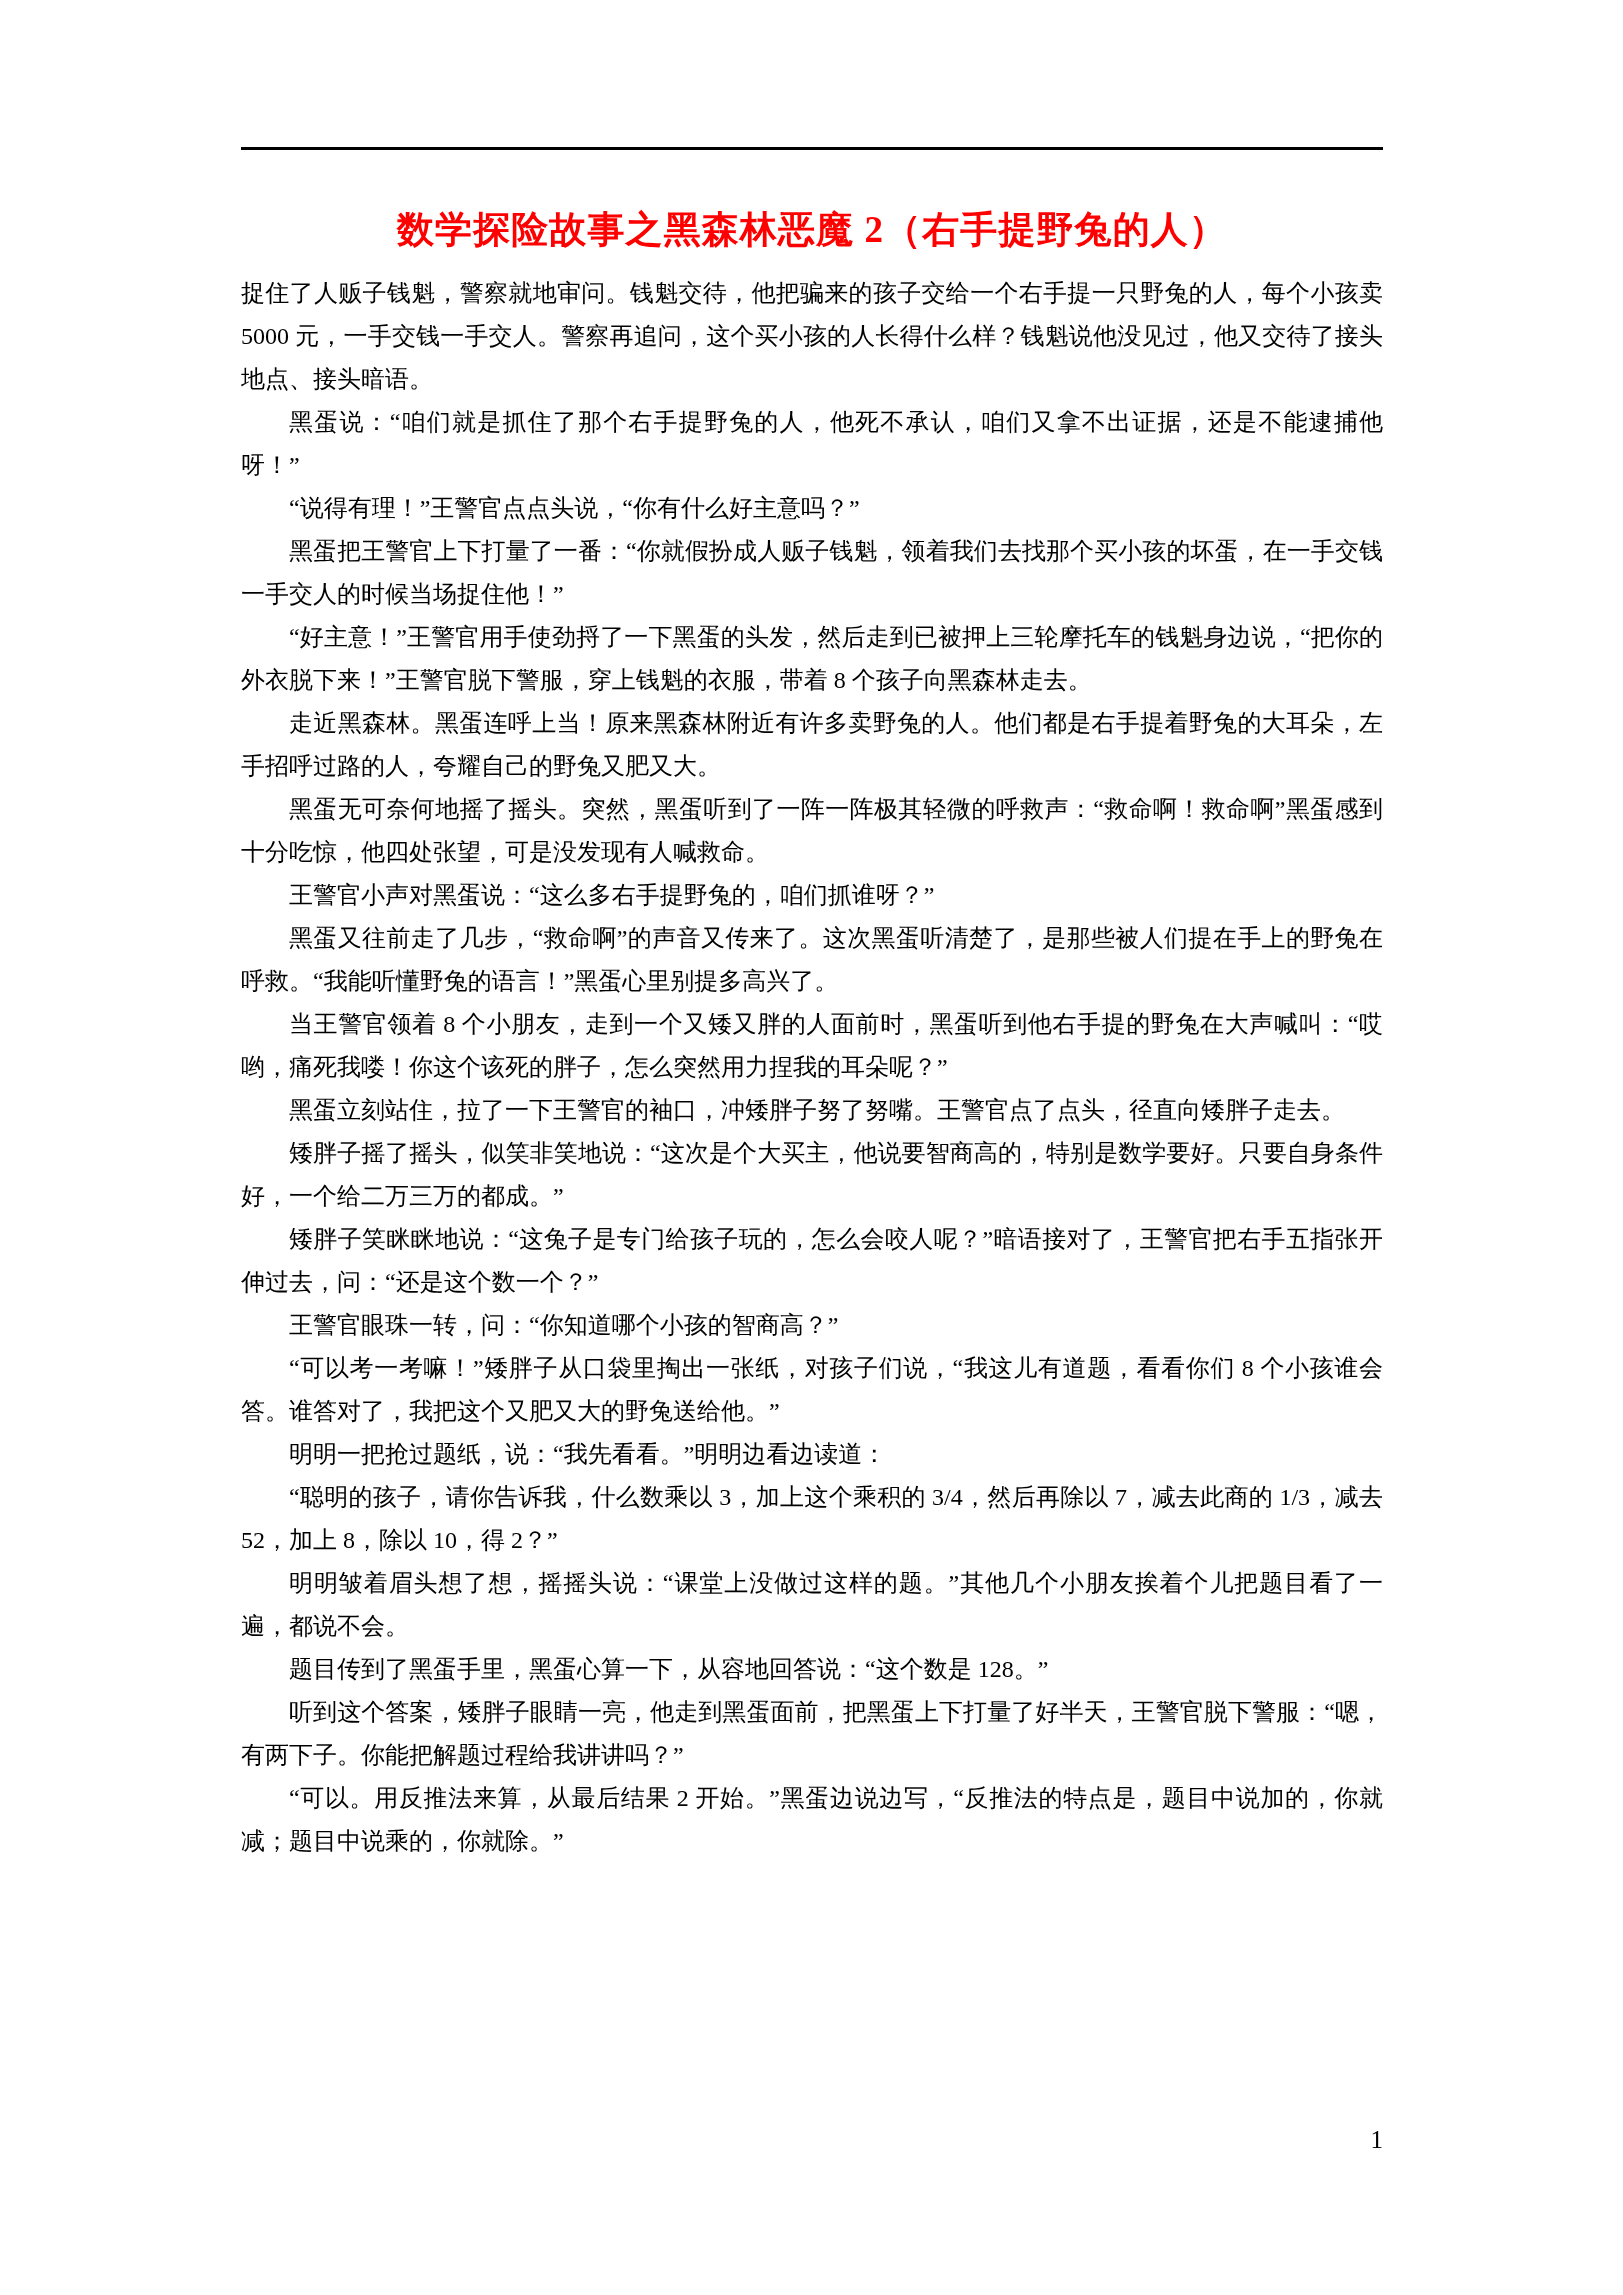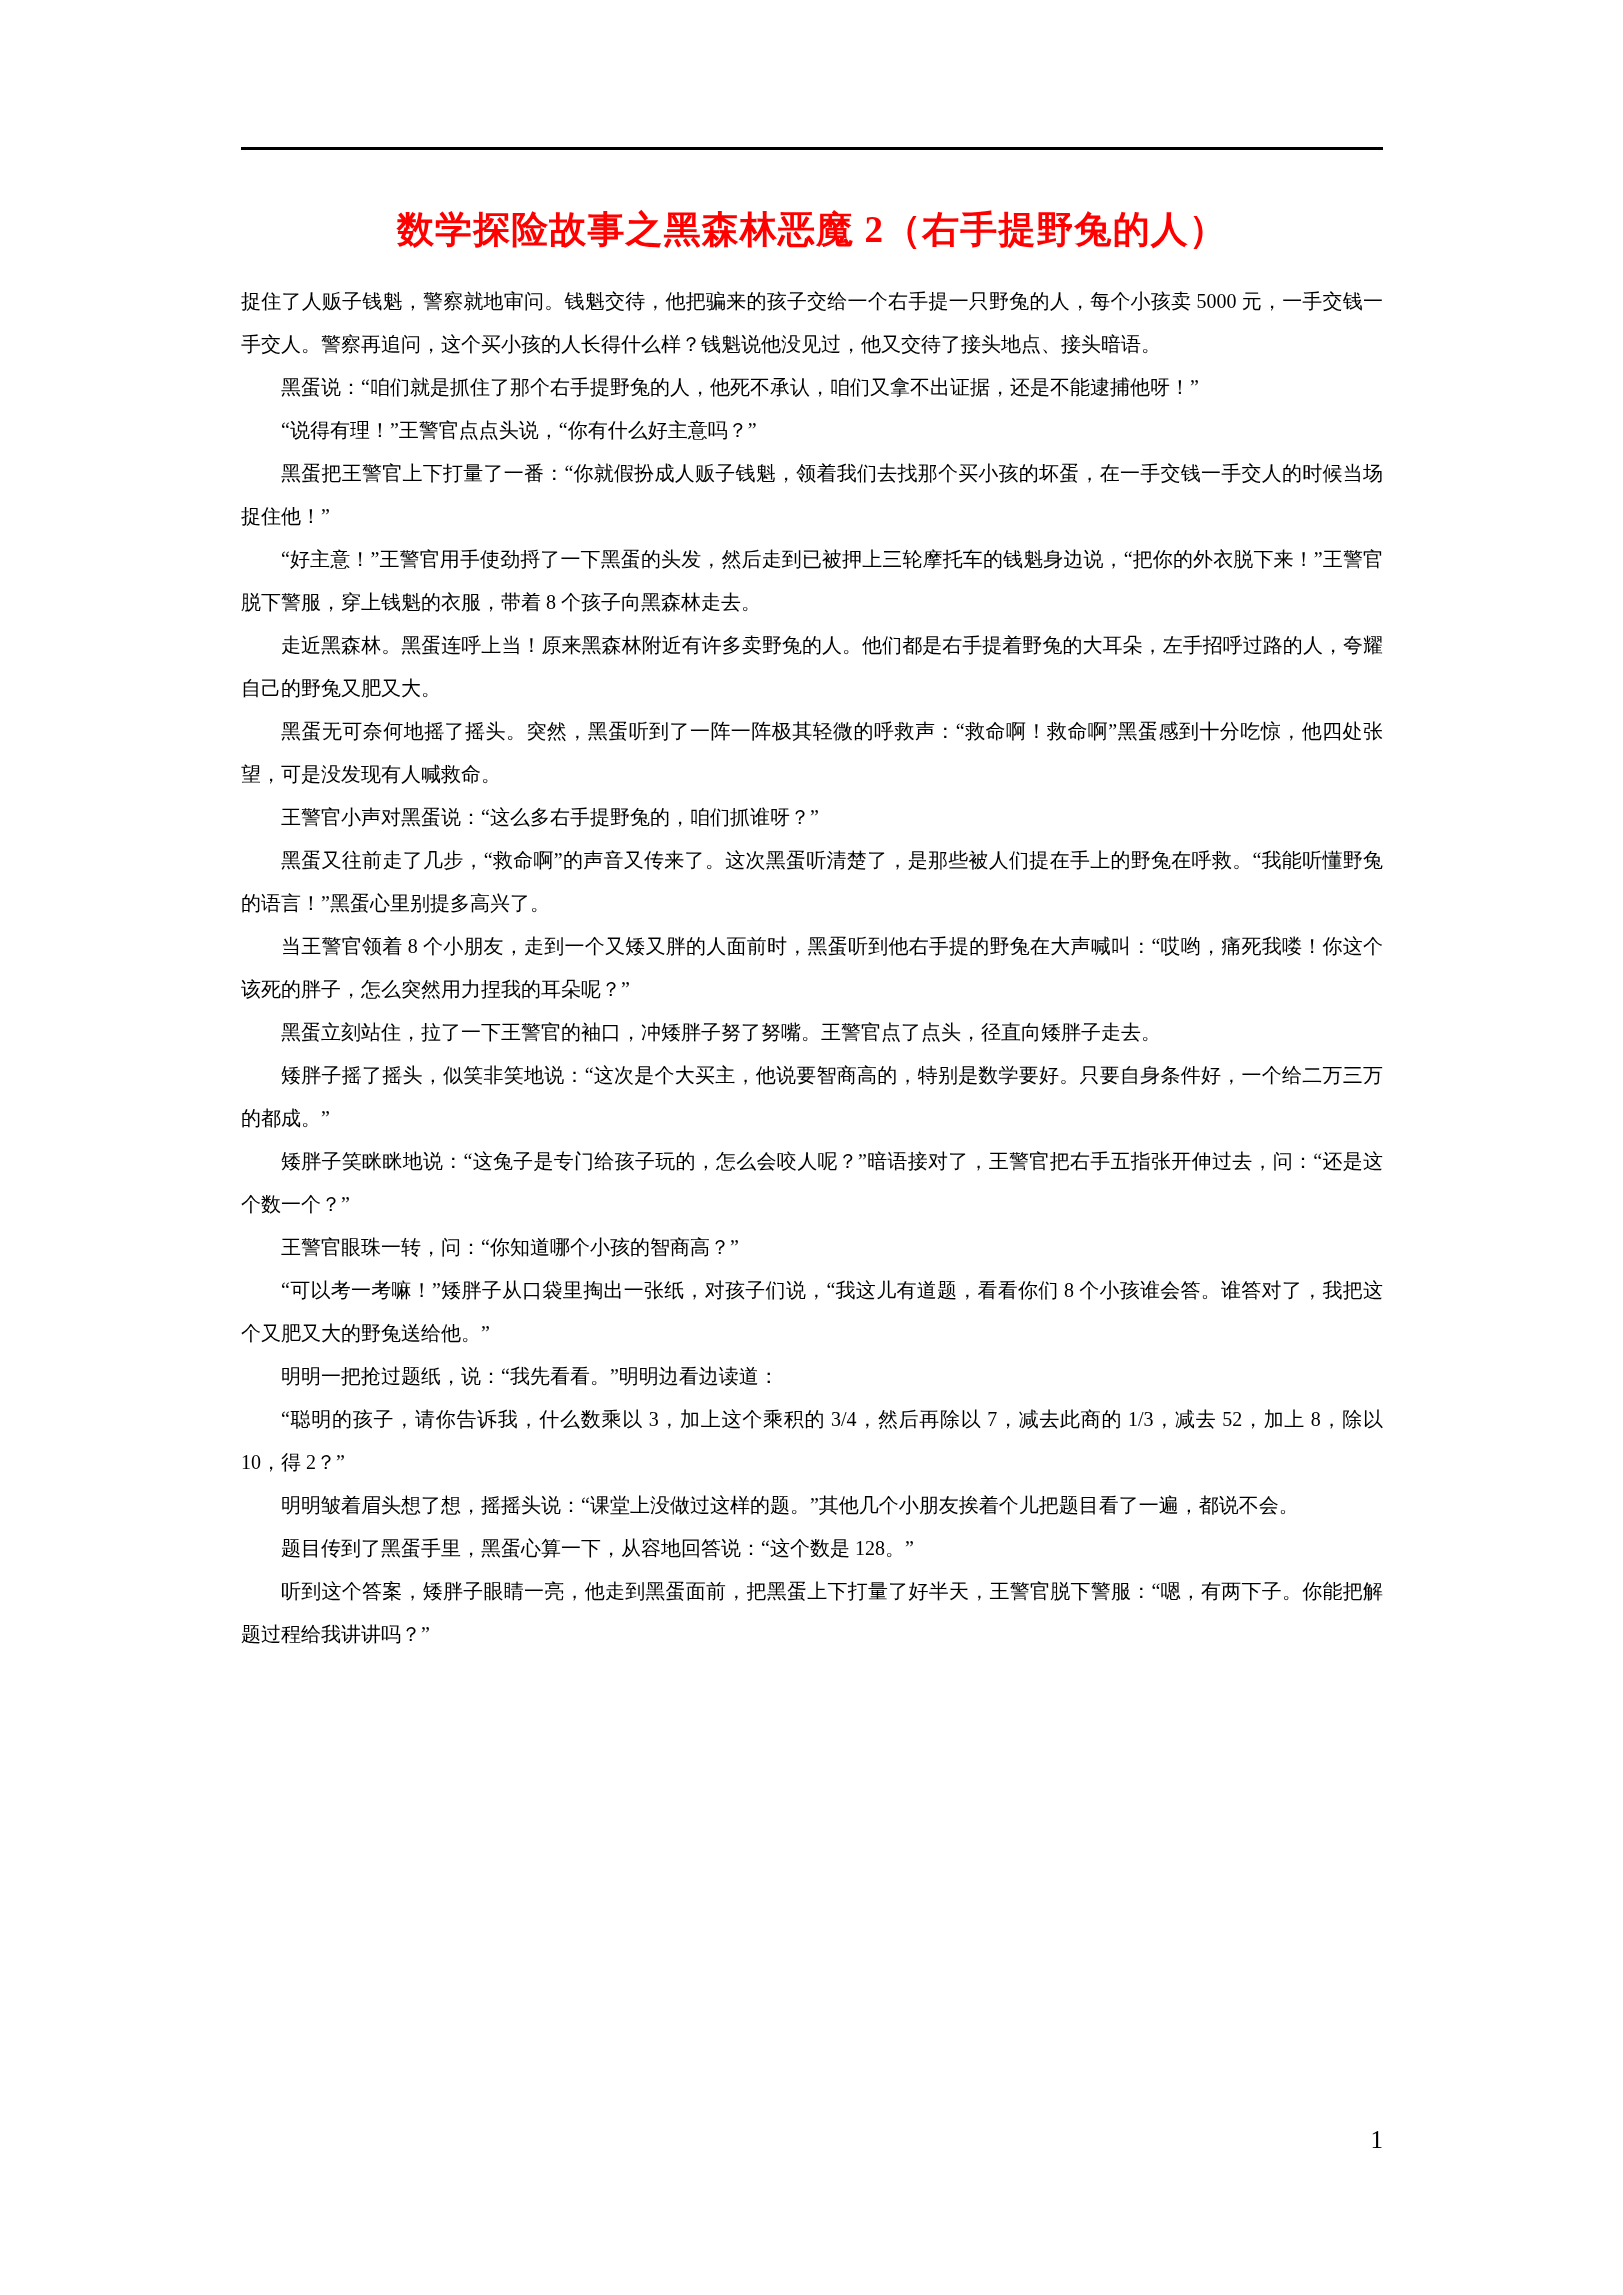--- a/index.html
+++ b/index.html
@@ -29,23 +29,23 @@
     margin: 0;
     text-align: center;
     font-size: 37px;
     font-weight: bold;
     letter-spacing: 1.1px;
     white-space: nowrap;
   }
   .doc-body {
     position: absolute;
     left: 241px;
-    top: 280px;
+    top: 272px;
     width: 1142px;
-    font-size: 20px;
+    font-size: 24px;
     line-height: 43px;
     text-align: justify;
     text-justify: inter-character;
   }
   .doc-body p {
     margin: 0;
     padding: 0;
     text-indent: 2em;
   }
   .doc-body p:first-child { text-indent: 0; }
@@ -78,16 +78,17 @@
       <p>黑蛋立刻站住，拉了一下王警官的袖口，冲矮胖子努了努嘴。王警官点了点头，径直向矮胖子走去。</p>
       <p>矮胖子摇了摇头，似笑非笑地说：“这次是个大买主，他说要智商高的，特别是数学要好。只要自身条件好，一个给二万三万的都成。”</p>
       <p>矮胖子笑眯眯地说：“这兔子是专门给孩子玩的，怎么会咬人呢？”暗语接对了，王警官把右手五指张开伸过去，问：“还是这个数一个？”</p>
       <p>王警官眼珠一转，问：“你知道哪个小孩的智商高？”</p>
       <p>“可以考一考嘛！”矮胖子从口袋里掏出一张纸，对孩子们说，“我这儿有道题，看看你们 8 个小孩谁会答。谁答对了，我把这个又肥又大的野兔送给他。”</p>
       <p>明明一把抢过题纸，说：“我先看看。”明明边看边读道：</p>
       <p>“聪明的孩子，请你告诉我，什么数乘以 3，加上这个乘积的 3/4，然后再除以 7，减去此商的 1/3，减去 52，加上 8，除以 10，得 2？”</p>
       <p>明明皱着眉头想了想，摇摇头说：“课堂上没做过这样的题。”其他几个小朋友挨着个儿把题目看了一遍，都说不会。</p>
       <p>题目传到了黑蛋手里，黑蛋心算一下，从容地回答说：“这个数是 128。”</p>
       <p>听到这个答案，矮胖子眼睛一亮，他走到黑蛋面前，把黑蛋上下打量了好半天，王警官脱下警服：“嗯，有两下子。你能把解题过程给我讲讲吗？”</p>
+      <p>“可以。用反推法来算，从最后结果 2 开始。”黑蛋边说边写，“反推法的特点是，题目中说加的，你就减；题目中说乘的，你就除。”</p>
     </div>
   <div class="page-footer">1</div>
 </div>
 
 
 </body></html>

